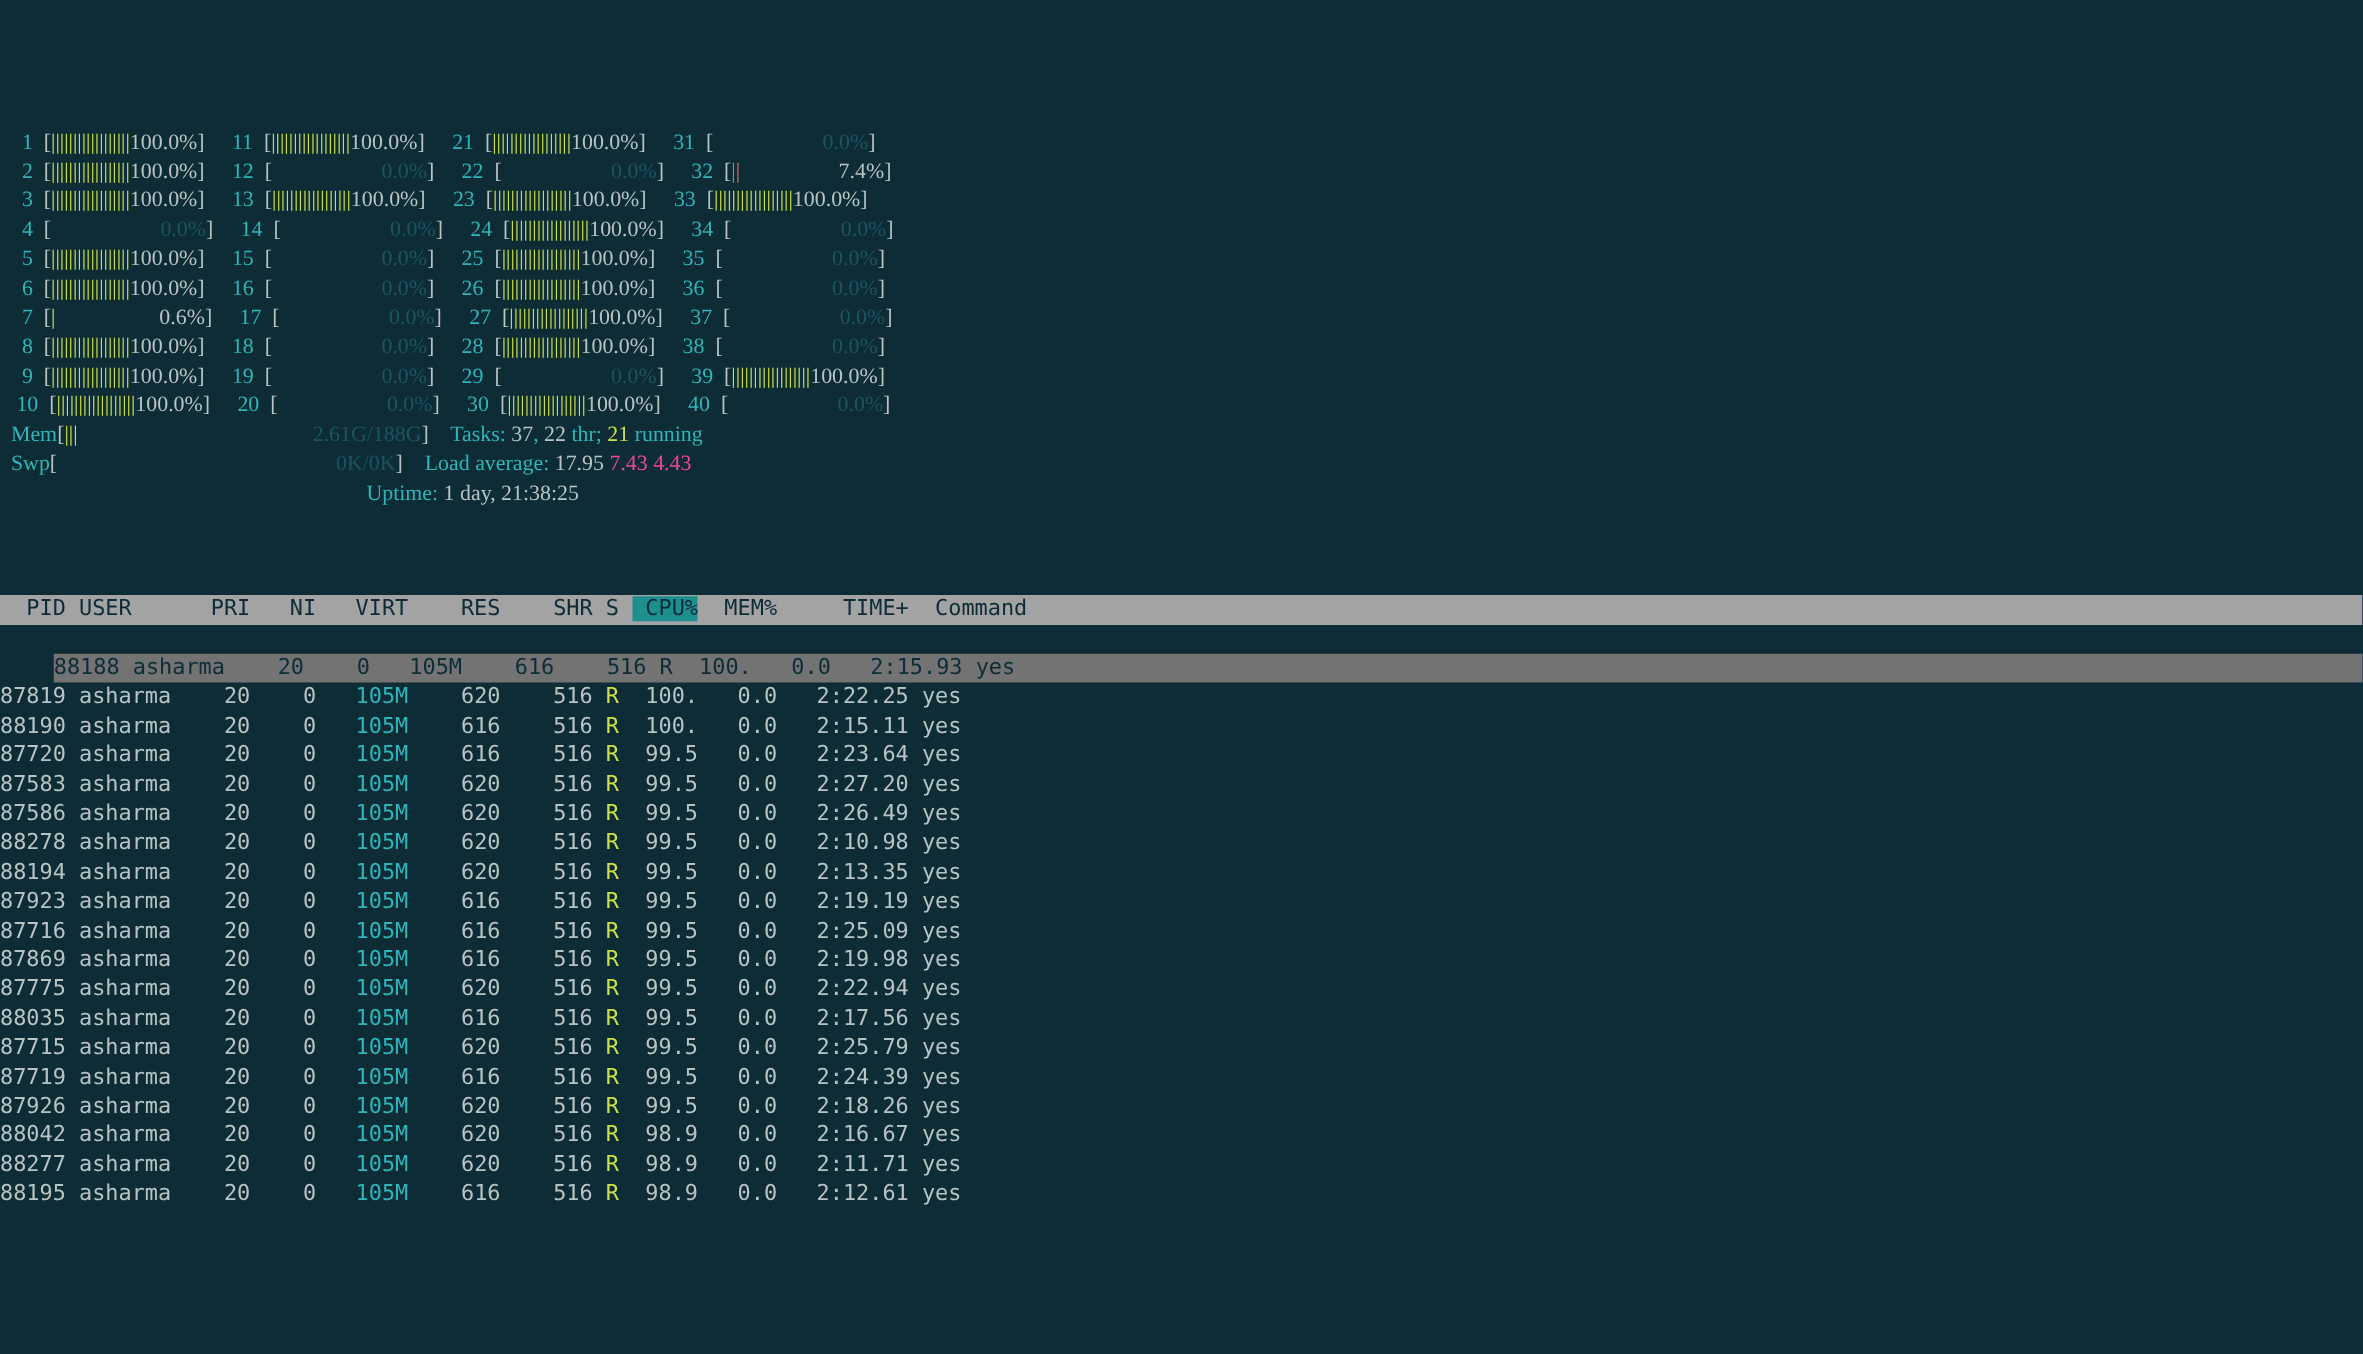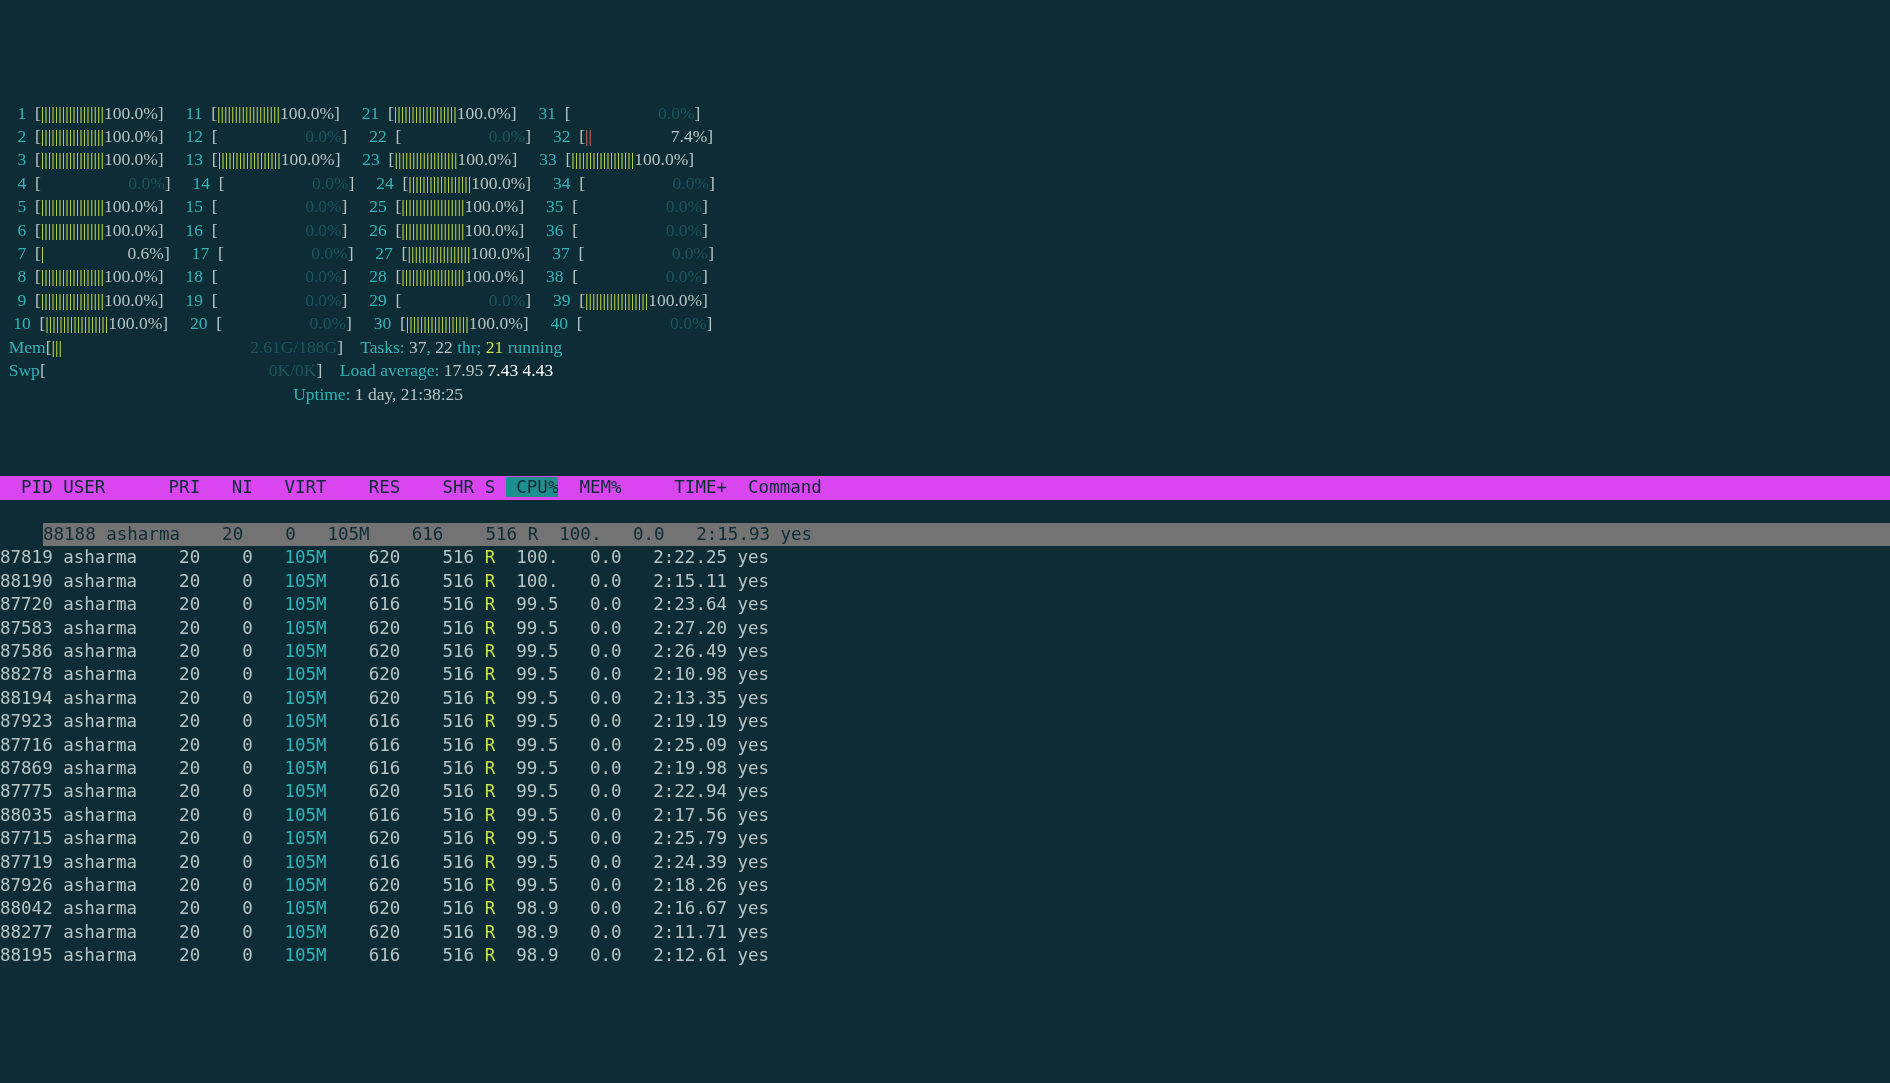--- a/index.html
+++ b/index.html
@@ -11,23 +11,23 @@
     line-height: 23.4px;
     white-space: pre;
     width: 1890px;
     overflow: hidden;
   }
   .cyan   { color: #2fb5b8; }
   .dimcyan{ color: #1a5560; }
   .green  { color: #cde04a; }
   .red    { color: #e26a6a; }
   .grey   { color: #b8c4c4; }
-  .white  { color: #ffffff; }
+  .white  { color: #ec4899; }
   .hdr {
-    background: #d946ef;
+    background: #a3a3a3;
     color: #0d2c36;
     display: block;
     width: 100%;
   }
   .sortcol { background: #1e8f8f; color: #0d2c36; }
   .selrow {
     background: #737373;
     color: #0d2c36;
     display: block;
     width: 100%;

